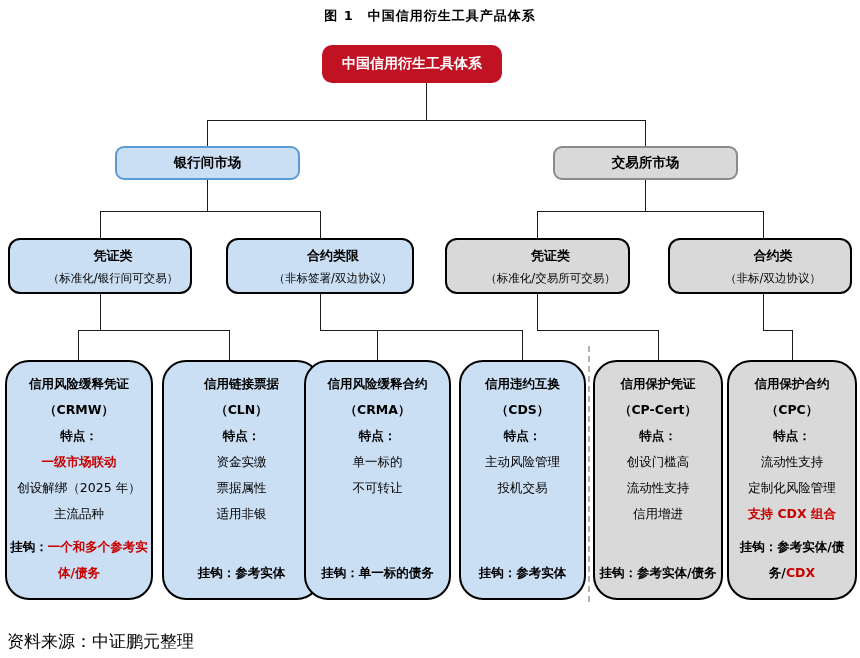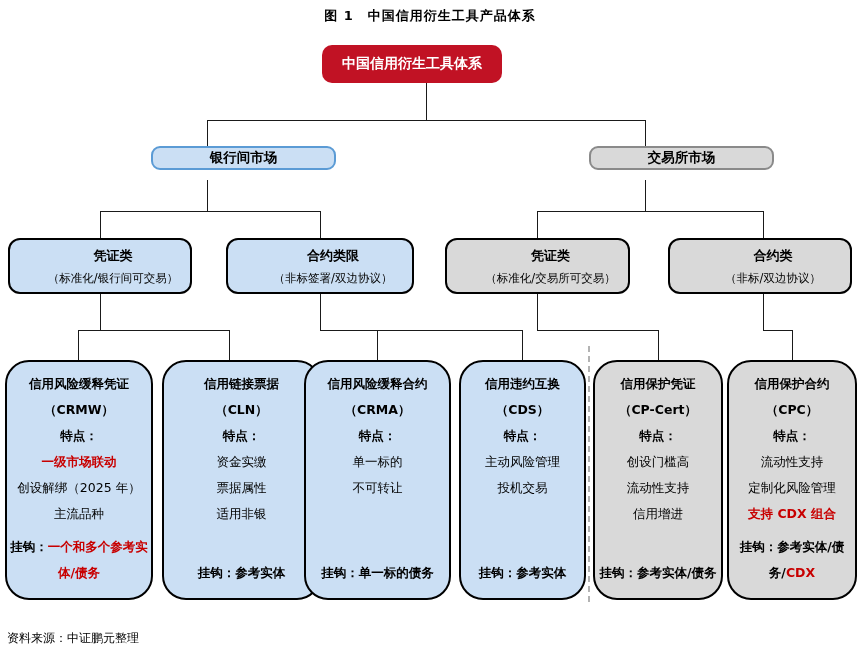--- a/index.html
+++ b/index.html
@@ -11,41 +11,41 @@
 
   
   .vl{position:absolute;width:1px;background:var(--line);}
   .hl{position:absolute;height:1px;background:var(--line);}
   .dash{position:absolute;width:0;border-left:2px dashed var(--dash);}
 
   .root{position:absolute;left:322px;top:45px;width:180px;height:38px;
     background:var(--red_node);color:#fff;font-weight:bold;font-size:14px;
     border-radius:10px;display:flex;align-items:center;justify-content:center;}
 
-  .market{position:absolute;top:146px;height:24px;border:2px solid;border-radius:9px;
+  .market{position:absolute;top:146px;height:34px;border:2px solid;border-radius:9px;
     display:flex;align-items:center;justify-content:center;font-weight:bold;font-size:13.5px;
-    box-sizing:border-box;margin-left:36px;}
+    box-sizing:border-box;}
   .blue{background:var(--blue_fill);border-color:var(--blue_border);}
   .gray{background:var(--gray_fill);border-color:var(--gray_border);}
 
   .cat{position:absolute;top:238px;height:56px;border:2px solid;border-radius:12px;
     display:flex;flex-direction:column;align-items:center;justify-content:center;
     box-sizing:border-box;text-align:center;padding-left:26px;}
   .cat .label{font-weight:bold;font-size:13px;line-height:25px;}
   .cat .sub{font-size:11.5px;line-height:21px;text-align:right;}
 
   .card{position:absolute;top:360px;height:240px;border:2px solid;border-radius:24px;
     display:flex;flex-direction:column;align-items:center;text-align:center;
     font-size:12.5px;line-height:26px;padding:9px 3px 12px;box-sizing:border-box;}
   .p-line{width:100%;}
   .p-bold{font-weight:bold;}
   .red{color:var(--red_text);}
   .p-link{margin-top:auto;width:100%;font-weight:bold;}
 
-  .source{position:absolute;left:7px;top:630px;font-size:12px;}
+  .source{position:absolute;left:7px;top:630px;font-size:17px;}
 </style>
 </head>
 <body>
 
 <div class="stage">
 
   <div class="fig-title">图 1　中国信用衍生工具产品体系</div>
 
   <div class="vl" style="left:426px;top:83px;height:37px"></div>
   <div class="hl" style="left:207px;top:120px;width:439px"></div>

